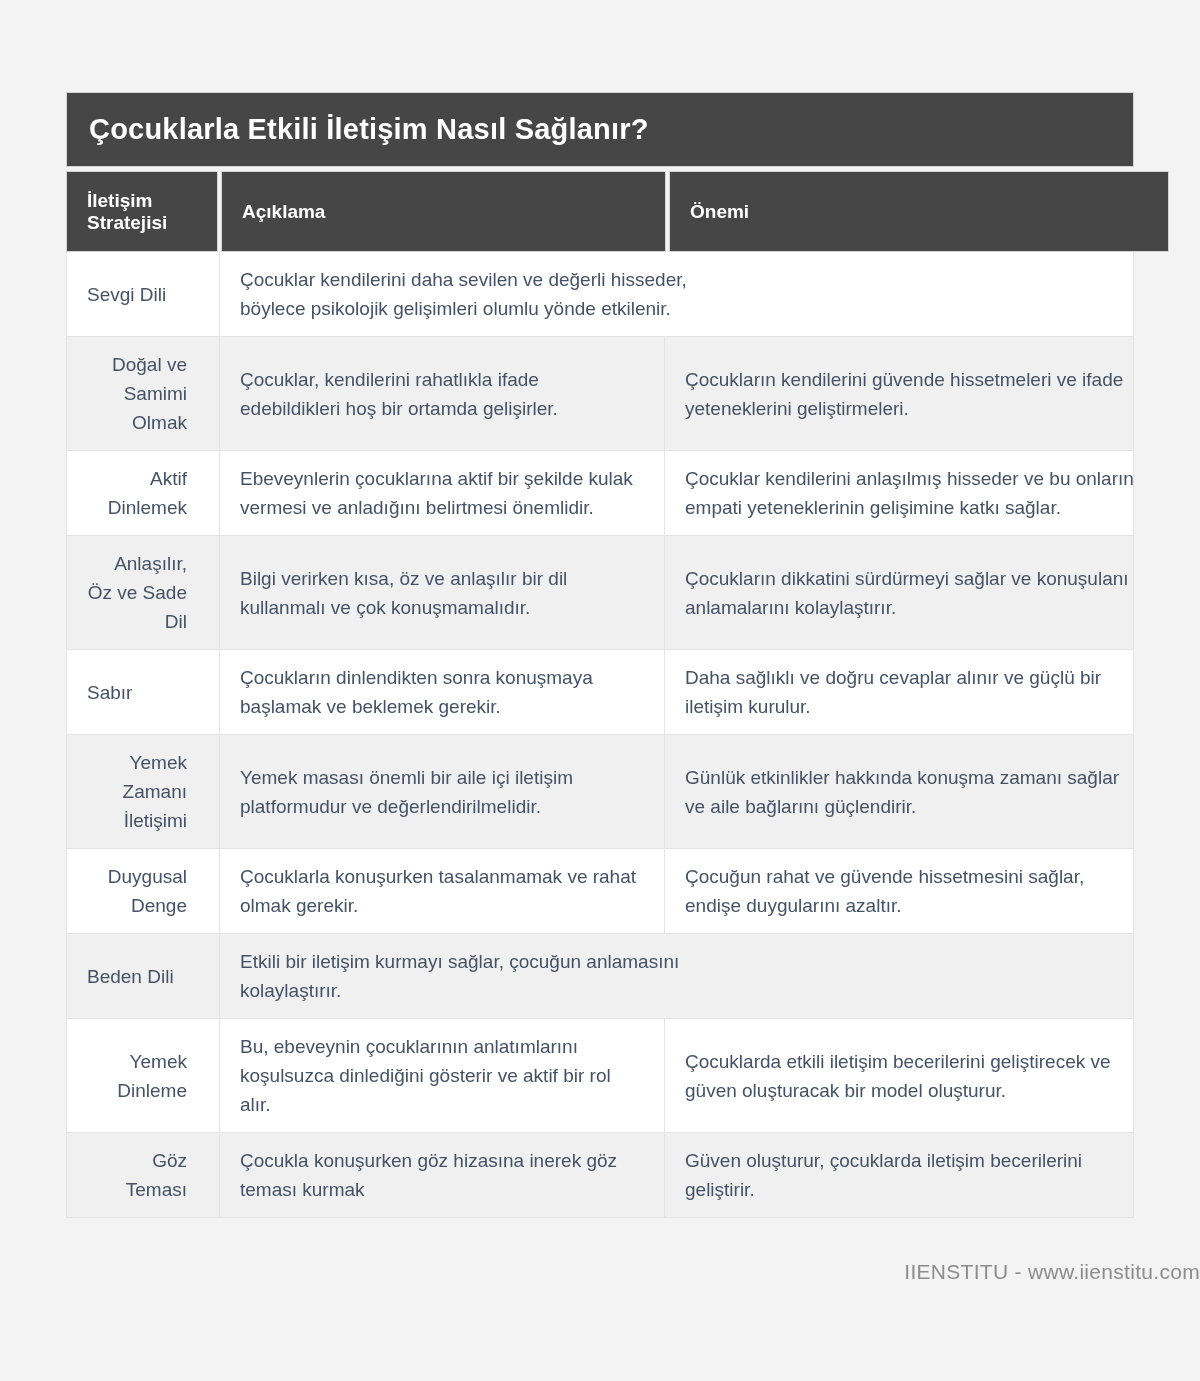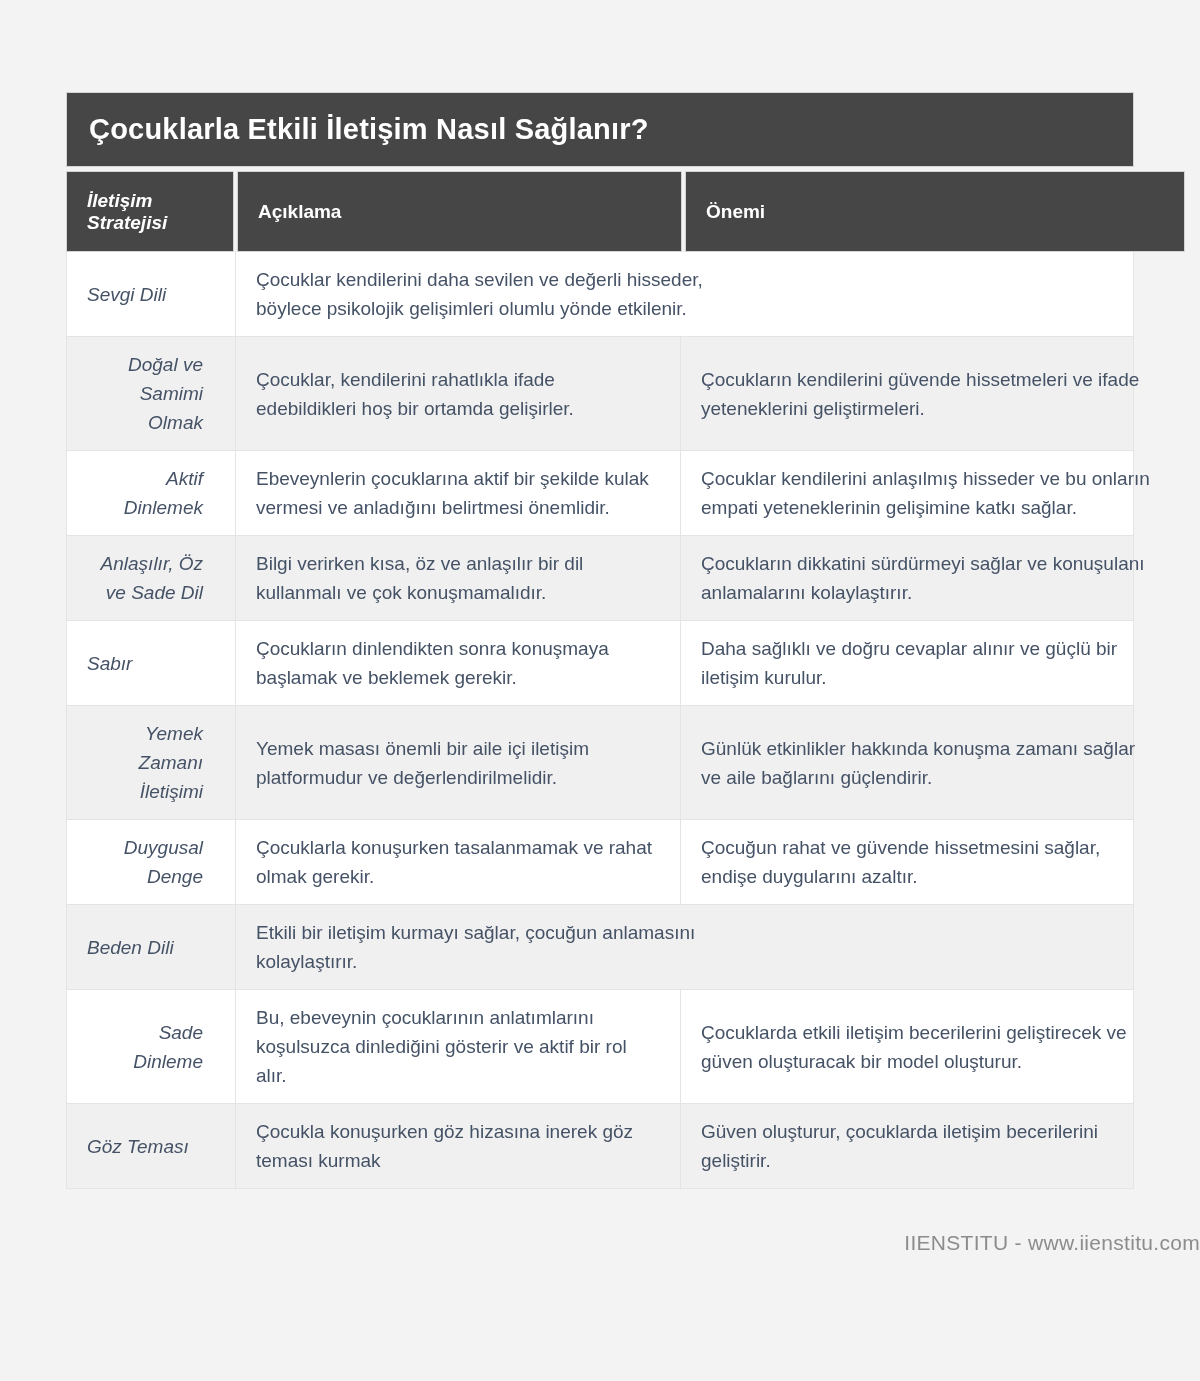--- a/index.html
+++ b/index.html
@@ -45,21 +45,21 @@
     color:var(--header-text);
     border:1px solid var(--dark-outline);
     font-size:19px;
     font-weight:bold;
     display:flex;
     align-items:center;
     padding:14px 20px;
     min-height:81px;
   }
   .hcell + .hcell{margin-left:3px;}
-  .col-strategy{width:168px;flex:0 0 auto;font-style:italic;}
+  .col-strategy{width:152px;flex:0 0 auto;}
   .col-desc{width:445px;flex:0 0 auto;}
   .col-imp{width:500px;flex:0 0 auto;}
   .tbody{
     border:1px solid var(--border);
     border-top:none;
     background:var(--row-bg);
   }
   .trow{
     display:flex;
     background:var(--row-bg);
@@ -129,21 +129,21 @@
       <div class="trow">
         <div class="cell col-strategy">Duygusal Denge</div>
         <div class="cell col-desc">Çocuklarla konuşurken tasalanmamak ve rahat olmak gerekir.</div>
         <div class="cell col-imp">Çocuğun rahat ve güvende hissetmesini sağlar, endişe duygularını azaltır.</div>
       </div>
       <div class="trow alt">
         <div class="cell col-strategy">Beden Dili</div>
         <div class="cell col-imp">Etkili bir iletişim kurmayı sağlar, çocuğun anlamasını kolaylaştırır.</div>
       </div>
       <div class="trow">
-        <div class="cell col-strategy">Sade Dinleme</div>
+        <div class="cell col-strategy">Yemek Dinleme</div>
         <div class="cell col-desc">Bu, ebeveynin çocuklarının anlatımlarını koşulsuzca dinlediğini gösterir ve aktif bir rol alır.</div>
         <div class="cell col-imp">Çocuklarda etkili iletişim becerilerini geliştirecek ve güven oluşturacak bir model oluşturur.</div>
       </div>
       <div class="trow alt">
         <div class="cell col-strategy">Göz Teması</div>
         <div class="cell col-desc">Çocukla konuşurken göz hizasına inerek göz teması kurmak</div>
         <div class="cell col-imp">Güven oluşturur, çocuklarda iletişim becerilerini geliştirir.</div>
       </div>
     </div>
 </div>

